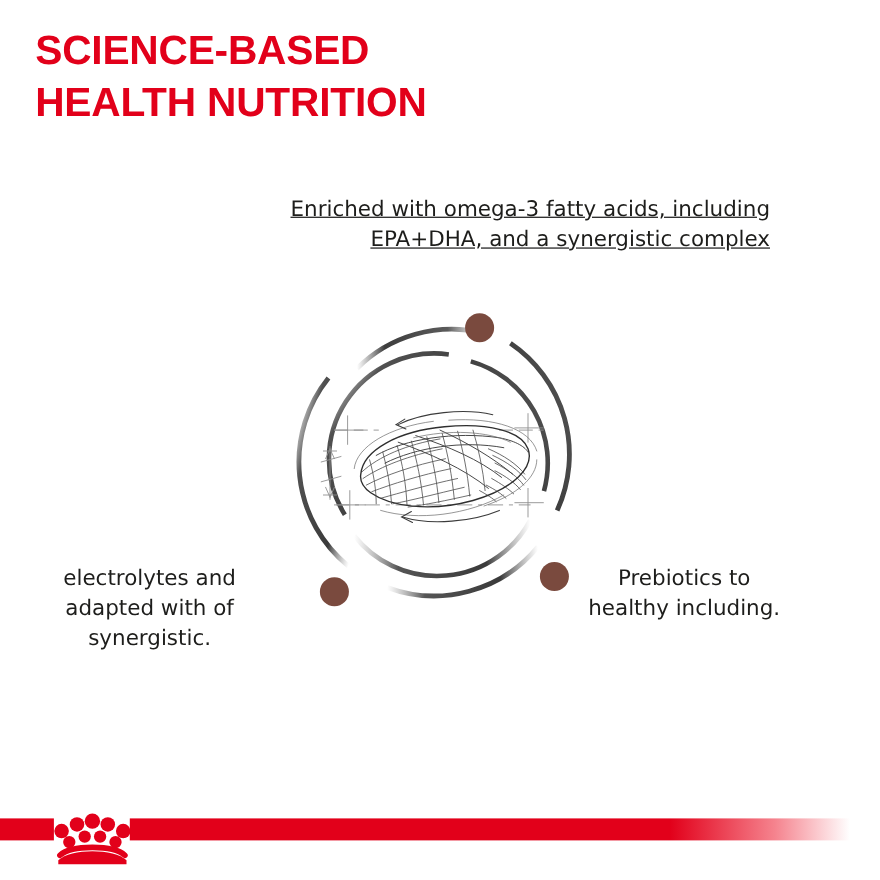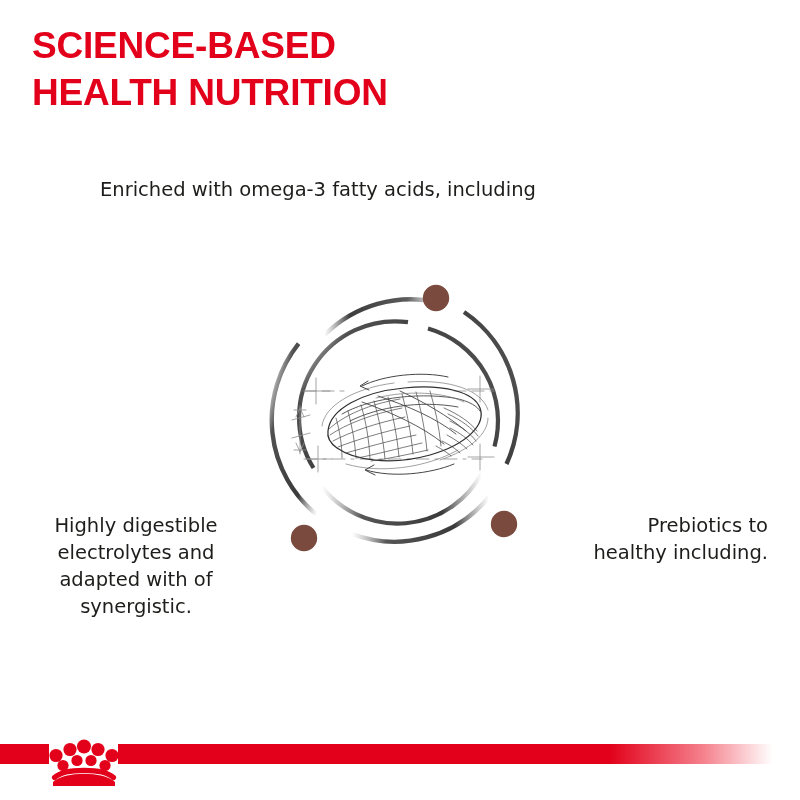--- a/index.html
+++ b/index.html
@@ -37,21 +37,22 @@
     color: #e2001a;
     white-space: nowrap;
   }
 
   
   .intro-block {
     position: absolute;
     left: 100px;
     top: 176px;
     width: 600px;
-    text-align: left;
+    text-align: right;
+    text-decoration: underline;
   }
   .intro-line {
     font-family: "DejaVu Sans", sans-serif;
     font-size: 19.5px;
     line-height: 28px;
     color: #1d1d1b;
     white-space: nowrap;
   }
 
   
@@ -77,24 +78,23 @@
     line-height: 27px;
     color: #1d1d1b;
     white-space: nowrap;
   }
   #caption-left {
     left: 22px;
     top: 512px;
     width: 228px;
   }
   #caption-right {
-    left: 534px;
+    left: 505px;
     top: 512px;
     width: 234px;
-    text-align: right;
   }
 
   
   .footer {
     position: absolute;
     left: 0;
     top: 736px;
     width: 800px;
     height: 64px;
   }
@@ -132,20 +132,21 @@
 
 <div id="canvas">
 
   <div class="title-block">
     <div class="title-line">SCIENCE-BASED</div>
     <div class="title-line">HEALTH NUTRITION</div>
   </div>
 
   <div class="intro-block">
     <div class="intro-line">Enriched with omega-3 fatty acids, including</div>
+    <div class="intro-line">EPA+DHA, and a synergistic complex</div>
   </div>
 
   <div class="diagram">
     <svg width="290" height="300" viewBox="0 0 290 300" xmlns="http://www.w3.org/2000/svg">
       <defs>
 
         <linearGradient id="gA" x1="0%" y1="0%" x2="100%" y2="0%">
           <stop offset="0%" stop-color="#5b5b5b" stop-opacity="0"></stop>
           <stop offset="22%" stop-color="#3d3d3d" stop-opacity="1"></stop>
           <stop offset="72%" stop-color="#5b5b5b" stop-opacity="1"></stop>
@@ -270,21 +271,20 @@
 
       <g>
         <circle cx="178" cy="30" r="13.2" fill="#7a4a3e"></circle>
         <circle cx="46" cy="270" r="13.2" fill="#7a4a3e"></circle>
         <circle cx="246" cy="256" r="13.2" fill="#7a4a3e"></circle>
       </g>
     </svg>
   </div>
 
   <div class="caption" id="caption-left">
-    <div class="caption-line">Highly digestible</div>
     <div class="caption-line">electrolytes and</div>
     <div class="caption-line">adapted with of</div>
     <div class="caption-line">synergistic.</div>
   </div>
 
   <div class="caption" id="caption-right">
     <div class="caption-line">Prebiotics to</div>
     <div class="caption-line">healthy including.</div>
   </div>
 

